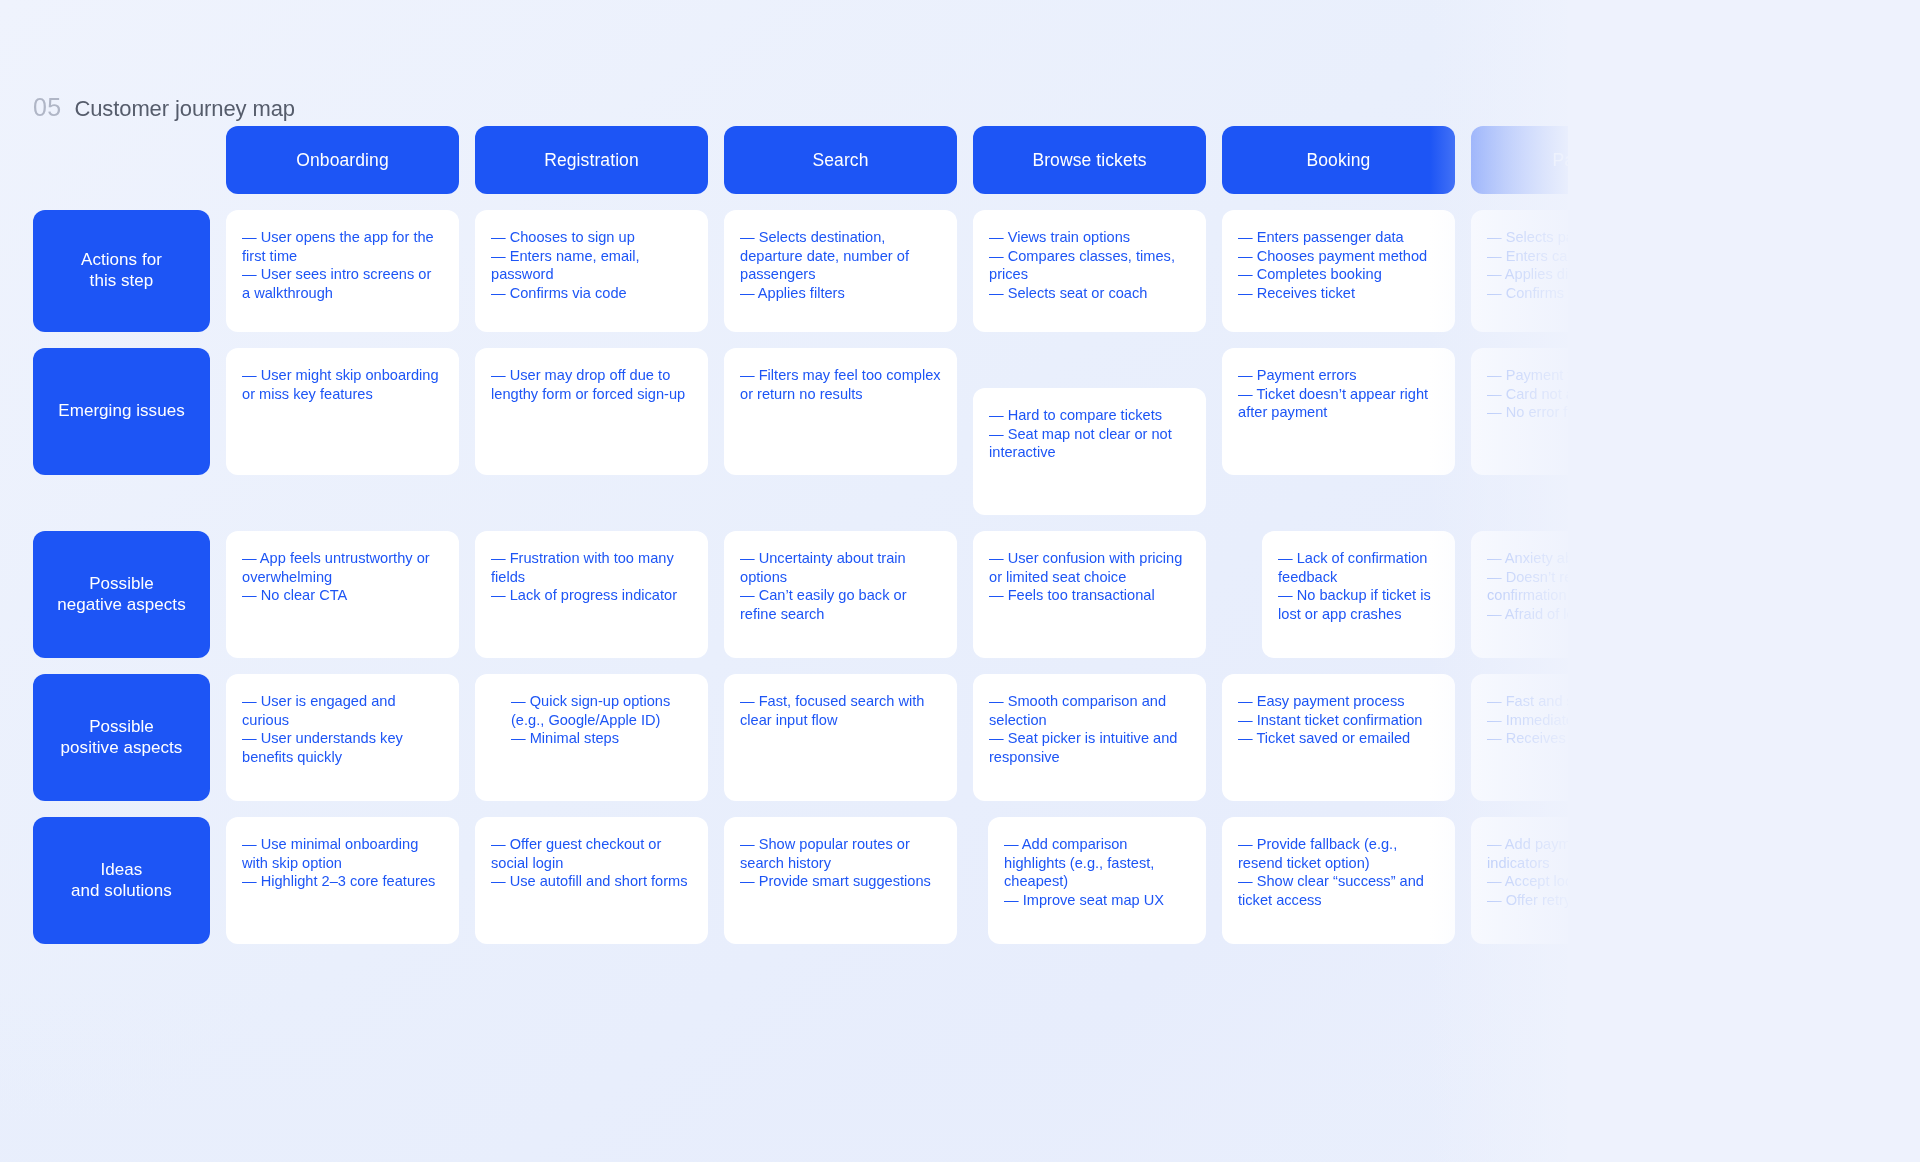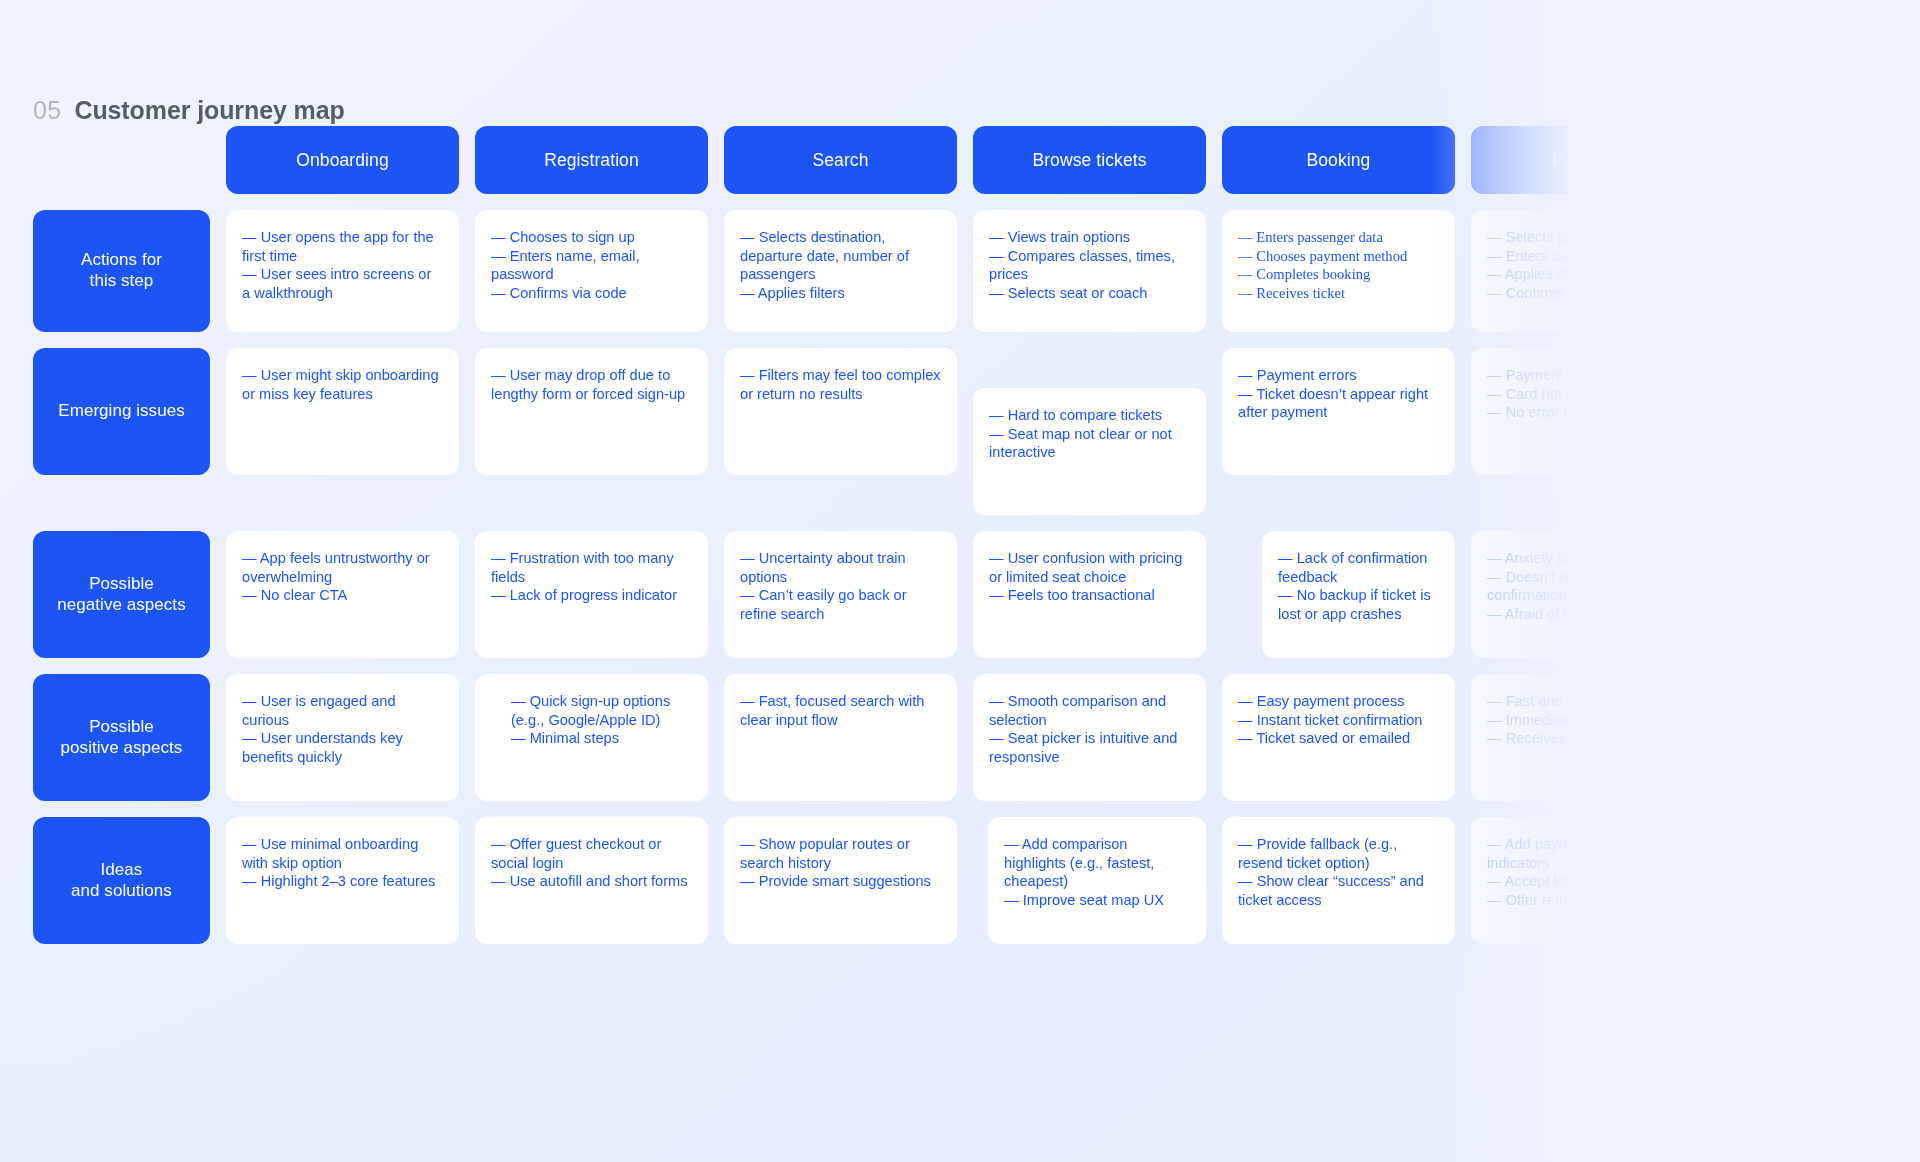--- a/index.html
+++ b/index.html
@@ -37,24 +37,24 @@
     gap: 13px;
     white-space: nowrap;
   }
   .title-num {
     font-size: 25px;
     color: #b0b6c6;
     letter-spacing: 0.3px;
     font-weight: 400;
   }
   .title-text {
-    font-size: 25px;
+    font-size: 22px;
     color: #555c6b;
     letter-spacing: -0.1px;
-    font-weight: 700;
+    font-weight: 400;
     margin-top: 40px;
   }
 
   
   #grid {
     position: absolute;
     left: 33px;
     top: 126px;
     width: 1790px;
   }
@@ -222,21 +222,21 @@
       <div class="cell-col">
         <div class="cell" style="white-space: pre-line;">— Selects destination, departure date, number of passengers
 — Applies filters</div>
       </div>
       <div class="cell-col">
         <div class="cell" style="white-space: pre-line;">— Views train options
 — Compares classes, times, prices
 — Selects seat or coach</div>
       </div>
       <div class="cell-col">
-        <div class="cell" style="white-space: pre-line; font-family: Liberation Serif, serif;">— Enters passenger data
+        <div class="cell" style="white-space: pre-line;">— Enters passenger data
 — Chooses payment method
 — Completes booking
 — Receives ticket</div>
       </div>
       <div class="cell-col faded">
         <div class="cell" style="white-space: pre-line;">— Selects payment option
 — Enters card details
 — Applies discount code
 — Confirms payment</div>
       </div>

